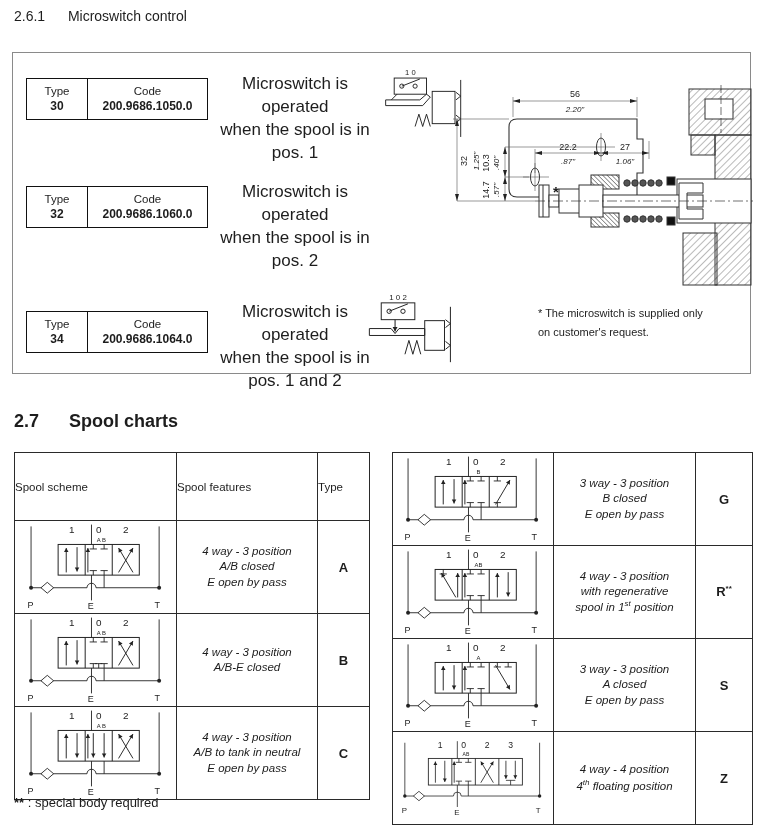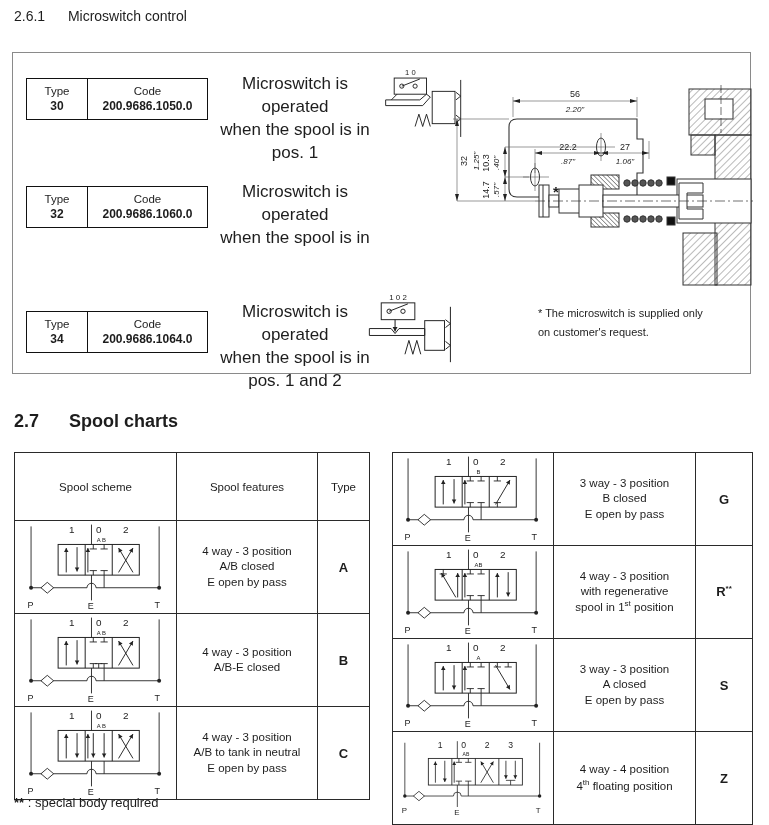--- a/index.html
+++ b/index.html
@@ -18,25 +18,25 @@
   .tc-code{flex:1;}
   .tc-label{font-size:11.5px;}
   .tc-value{font-size:12px;font-weight:bold;}
   .msw-desc{position:absolute;left:198px;width:168px;text-align:center;font-size:17px;line-height:1.35;}
   .msw-sym{position:absolute;width:95px;height:85px;}
   .msw-note{position:absolute;left:525px;top:251px;font-size:11px;line-height:1.7;}
   .drawing{position:absolute;left:438px;top:30px;width:305px;height:218px;}
   
   table.spool{position:absolute;border-collapse:collapse;table-layout:fixed;}
   table.spool td,table.spool th{border:1px solid #2a2a2a;padding:0;font-weight:normal;}
-  table.spool .feat{font-size:11.5px;text-align:center;line-height:1.32;}
+  table.spool .feat{font-size:11.5px;text-align:center;line-height:1.32;font-style:italic;}
   table.spool .typ{font-size:13px;font-weight:bold;text-align:center;}
   .lt{left:14px;top:452px;}
   .rt{left:392px;top:452px;}
-  .hdr{font-size:11.5px;text-align:center;margin-left:32px;}
+  .hdr{font-size:11.5px;text-align:left;margin-left:32px;}
   .schemecell{vertical-align:middle;}
   .scheme{width:152px;height:92px;margin:0 auto;display:flex;align-items:center;justify-content:center;}
   .scheme svg{width:100%;height:100%;}
   sup{font-size:8px;}
   .footnote{position:absolute;left:14px;top:795px;font-size:13px;}
   .fn-stars{font-weight:bold;}
   svg text{font-family:"Liberation Sans","DejaVu Sans",sans-serif;fill:#1d1d1d;}
   .dim{font-size:9px;}
   .dimi{font-size:8px;font-style:italic;}
 </style>
@@ -90,20 +90,21 @@
         <div class="tc-value">32</div>
       </div>
       <div class="tc-cell tc-code">
         <div class="tc-label">Code</div>
         <div class="tc-value">200.9686.1060.0</div>
       </div>
     </div>
     <div class="msw-desc" style="top:128px">
       <div>Microswitch is operated</div>
       <div>when the spool is in</div>
+      <div>pos. 2</div>
     </div>
 
     <div class="tc" style="top:258px">
       <div class="tc-cell tc-type">
         <div class="tc-label">Type</div>
         <div class="tc-value">34</div>
       </div>
       <div class="tc-cell tc-code">
         <div class="tc-label">Code</div>
         <div class="tc-value">200.9686.1064.0</div>

